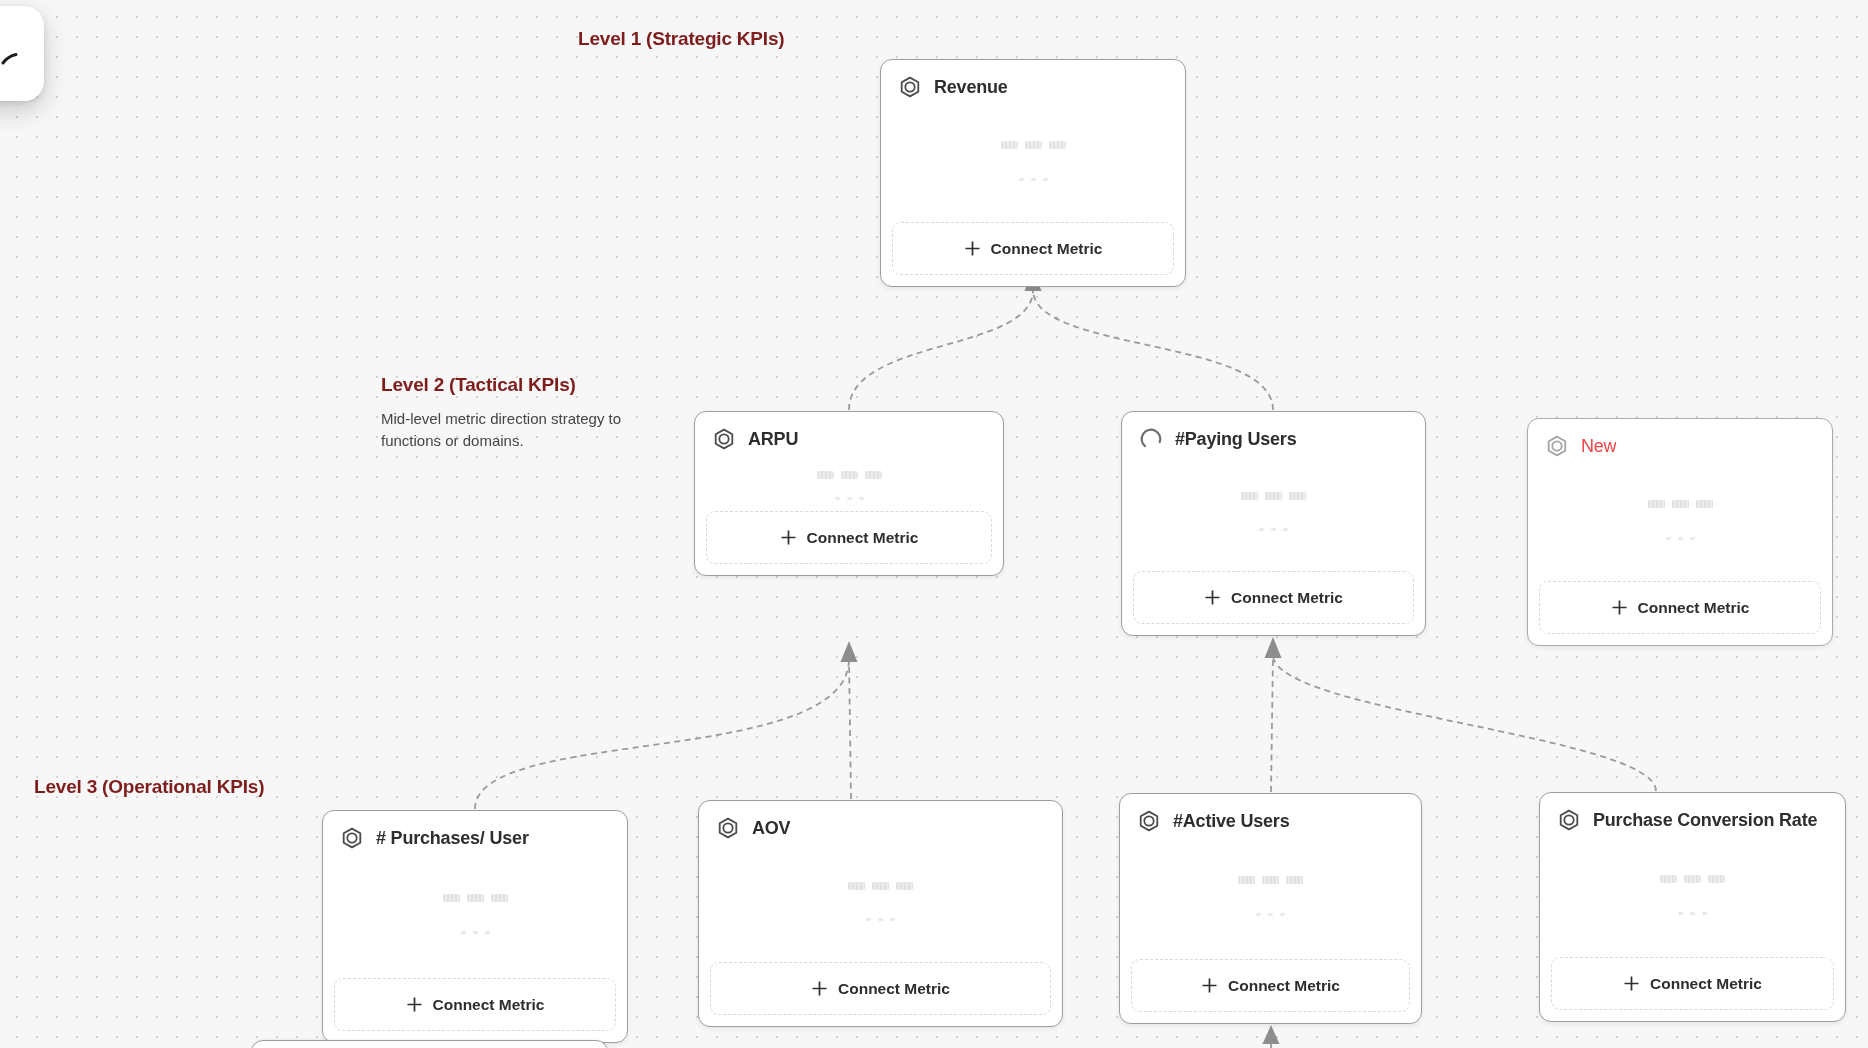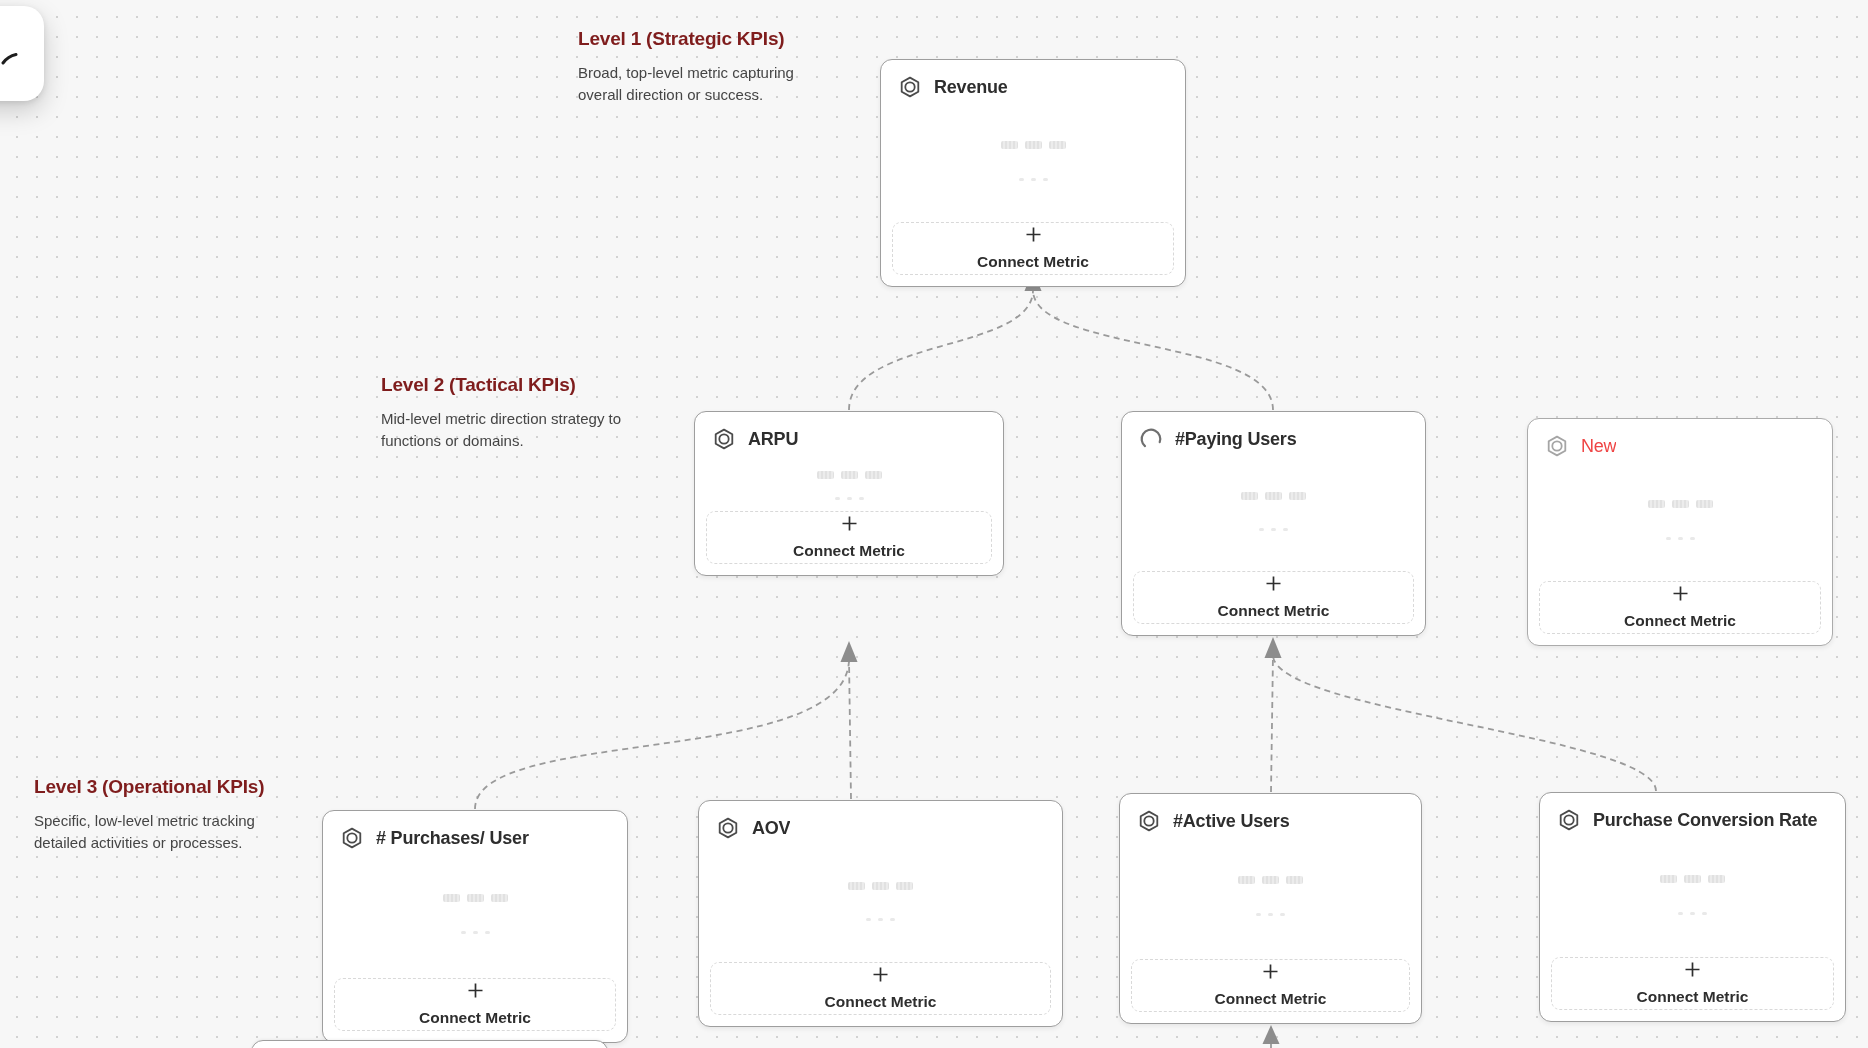--- a/index.html
+++ b/index.html
@@ -51,21 +51,21 @@
   .skel.row-mini{top:52%;}
   .skel.row-mini i{
     width:5px;height:3px;border-radius:1.5px;display:block;background:#e9e9e9;
   }
   
   .connect-btn{
     position:absolute;left:11px;right:11px;bottom:11px;height:53px;
     background:#ffffff;border:1.3px dashed #d9d9d9;border-radius:9px;
     display:flex;align-items:center;justify-content:center;gap:10px;
     font-family:"Liberation Sans",sans-serif;
-    font-size:15.5px;font-weight:700;color:#2e2e2e;cursor:pointer;padding:0;flex-direction:column;
+    font-size:15.5px;font-weight:700;color:#2e2e2e;cursor:pointer;padding:0;
   }
   .connect-btn svg{display:block;}
   
   .card.partial{box-shadow:0 -1px 3px rgba(0,0,0,0.05);}
   
   .corner-panel{
     position:absolute;left:-34px;top:6px;width:78px;height:95px;
     background:#ffffff;border-radius:20px;
     box-shadow:0 10px 26px rgba(0,0,0,0.18),0 2px 6px rgba(0,0,0,0.10);
   }
@@ -98,29 +98,27 @@
   <g fill="#8d8d8d" stroke="none">
     <path d="M1033,270 L1024.5,291 L1041.5,291 Z"></path>
     <path d="M849,641 L840.5,662 L857.5,662 Z"></path>
     <path d="M1273,637 L1264.5,658 L1281.5,658 Z"></path>
     <path d="M1271,1025 L1262.5,1044 L1279.5,1044 Z"></path>
   </g>
 </svg>
 
 <div class="level-label" style="left:578px;top:28px;width:258px;">
   <p class="level-title">Level 1 (Strategic KPIs)</p>
-  <p class="level-desc">Broad, top-level metric capturing overall direction or success.</p>
 </div>
 <div class="level-label" style="left:381px;top:374px;width:250px;">
   <p class="level-title">Level 2 (Tactical KPIs)</p>
   <p class="level-desc">Mid-level metric direction strategy to functions or domains.</p>
 </div>
 <div class="level-label" style="left:34px;top:776px;width:264px;">
   <p class="level-title">Level 3 (Operational KPIs)</p>
-  <p class="level-desc">Specific, low-level metric tracking detailed activities or processes.</p>
 </div>
 
 <div class="card" style="left:880px;top:59px;width:306px;height:228px;">
   <div class="card-header">
     <span class="icon-box">
       <svg width="24" height="24" viewBox="0 0 24 24" fill="none" stroke="#4b4b4b" stroke-width="1.8" stroke-linejoin="round">
         <path d="M12 2.6 L20.3 7.3 V16.7 L12 21.4 L3.7 16.7 V7.3 Z"></path>
           <circle cx="12" cy="12" r="4.7"></circle>
       </svg>
     </span>

